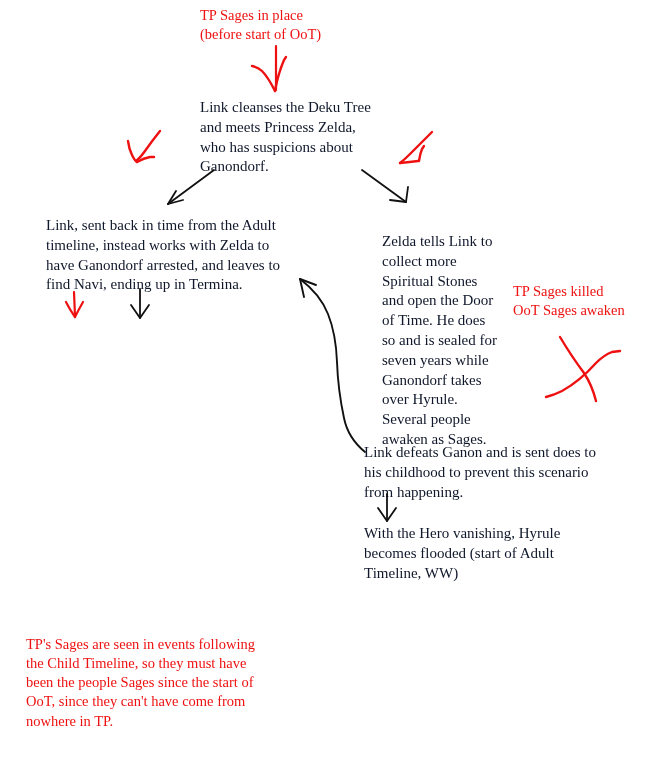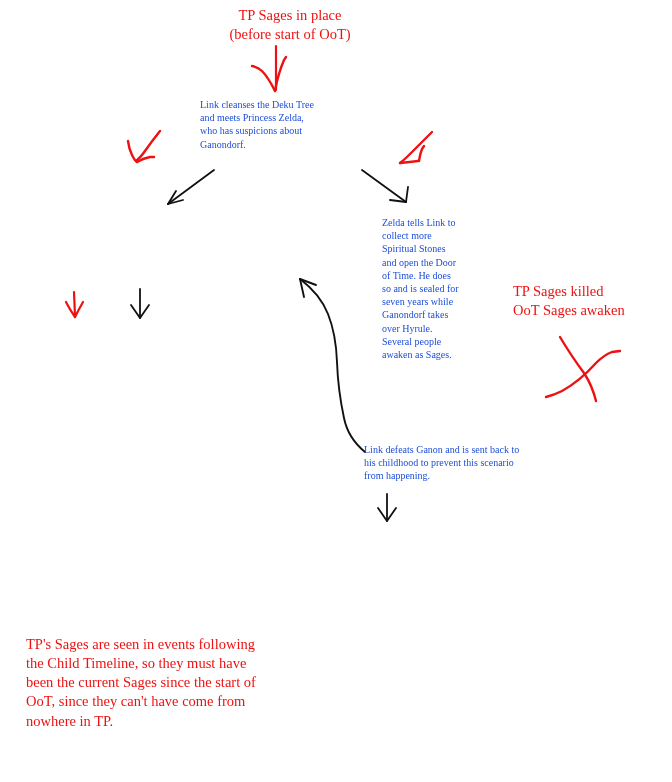--- a/index.html
+++ b/index.html
@@ -11,33 +11,33 @@
   #canvas {
     position: relative;
     width: 672px;
     height: 782px;
     background: #ffffff;
     font-family: "Liberation Serif", "DejaVu Serif", serif;
     overflow: hidden;
   }
   .node {
     position: absolute;
-    font-size: 10px;
+    font-size: 15px;
     line-height: 1.32;
-    color: #1d4ed8;
+    color: #0f172a;
     white-space: pre-line;
   }
   .note {
     position: absolute;
     font-size: 14.5px;
     line-height: 1.32;
     color: #ee1111;
     white-space: pre-line;
   }
-  .note.centered { text-align: center; }
+  .note.centered { text-align: left; }
   .mark {
     position: absolute;
     pointer-events: none;
   }
   .mark svg { display: block; overflow: visible; }
 </style>
 </head>
 <body>
 
 <div id="canvas">
@@ -83,40 +83,44 @@
   </div>
 
   <div class="mark" style="left:356px; top:166px;">
     <svg width="70" height="48" viewBox="0 0 70 48">
       <path d="M6 4 L50 36" stroke="#111111" stroke-width="1.8" fill="none" stroke-linecap="round"></path>
       <path d="M50 36 L34 34" stroke="#111111" stroke-width="1.8" fill="none" stroke-linecap="round"></path>
       <path d="M50 36 L52 21" stroke="#111111" stroke-width="1.8" fill="none" stroke-linecap="round"></path>
     </svg>
   </div>
 
+  <div class="node" style="left:46px; top:216px; width:250px;">Link, sent back in time from the Adult
+timeline, instead works with Zelda to
+have Ganondorf arrested, and leaves to
+find Navi, ending up in Termina.</div>
 
   <div class="mark" style="left:60px; top:290px;">
     <svg width="30" height="34" viewBox="0 0 30 34">
       <path d="M14 2 L15 26" stroke="#ee1111" stroke-width="2.2" fill="none" stroke-linecap="round"></path>
       <path d="M6 12 Q10 20 15 27" stroke="#ee1111" stroke-width="2.2" fill="none" stroke-linecap="round"></path>
       <path d="M15 27 Q19 19 23 12" stroke="#ee1111" stroke-width="2.2" fill="none" stroke-linecap="round"></path>
     </svg>
   </div>
 
   <div class="mark" style="left:123px; top:287px;">
     <svg width="34" height="38" viewBox="0 0 34 38">
       <path d="M17 2 L17 30" stroke="#111111" stroke-width="1.8" fill="none" stroke-linecap="round"></path>
       <path d="M8 18 L17 31" stroke="#111111" stroke-width="1.8" fill="none" stroke-linecap="round"></path>
       <path d="M17 31 L26 18" stroke="#111111" stroke-width="1.8" fill="none" stroke-linecap="round"></path>
     </svg>
   </div>
 
 
 
-  <div class="node" style="left:382px; top:216px; width:140px;font-family:Liberation Serif, serif;">Zelda tells Link to
+  <div class="node" style="left:382px; top:232px; width:140px;font-family:Liberation Serif, serif;">Zelda tells Link to
 collect more
 Spiritual Stones
 and open the Door
 of Time. He does
 so and is sealed for
 seven years while
 Ganondorf takes
 over Hyrule.
 Several people
 awaken as Sages.</div>
@@ -132,33 +136,36 @@
   </div>
 
   <div class="mark" style="left:286px; top:266px;">
     <svg width="100" height="190" viewBox="0 0 100 190">
       <path d="M79 186 Q62 172 58 152 Q52 124 51 96 Q50 68 42 48 Q34 28 14 13" stroke="#111111" stroke-width="1.9" fill="none" stroke-linecap="round"></path>
       <path d="M14 13 L30 19" stroke="#111111" stroke-width="1.9" fill="none" stroke-linecap="round"></path>
       <path d="M14 13 L18 31" stroke="#111111" stroke-width="1.9" fill="none" stroke-linecap="round"></path>
     </svg>
   </div>
 
-  <div class="node" style="left:364px; top:443px; width:250px;">Link defeats Ganon and is sent back to
+  <div class="node" style="left:364px; top:443px; width:250px;">Link defeats Ganon and is sent does to
 his childhood to prevent this scenario
 from happening.</div>
 
   <div class="mark" style="left:370px; top:492px;">
     <svg width="34" height="36" viewBox="0 0 34 36">
       <path d="M17 2 L17 28" stroke="#111111" stroke-width="1.8" fill="none" stroke-linecap="round"></path>
       <path d="M8 16 L17 29" stroke="#111111" stroke-width="1.8" fill="none" stroke-linecap="round"></path>
       <path d="M17 29 L26 16" stroke="#111111" stroke-width="1.8" fill="none" stroke-linecap="round"></path>
     </svg>
   </div>
 
+  <div class="node" style="left:364px; top:524px; width:250px;">With the Hero vanishing, Hyrule
+becomes flooded (start of Adult
+Timeline, WW)</div>
 
   <div class="note" style="left:26px; top:635px; width:290px;">TP's Sages are seen in events following
 the Child Timeline, so they must have
-been the current Sages since the start of
+been the people Sages since the start of
 OoT, since they can't have come from
 nowhere in TP.</div>
 
 
 </div>
 
 </body></html>

